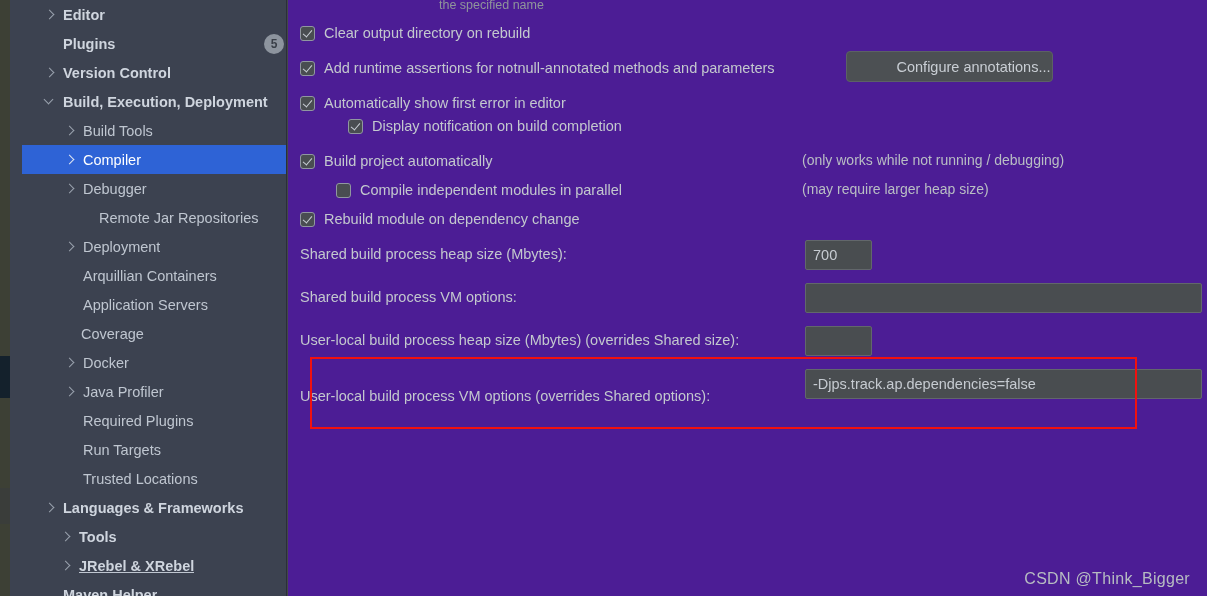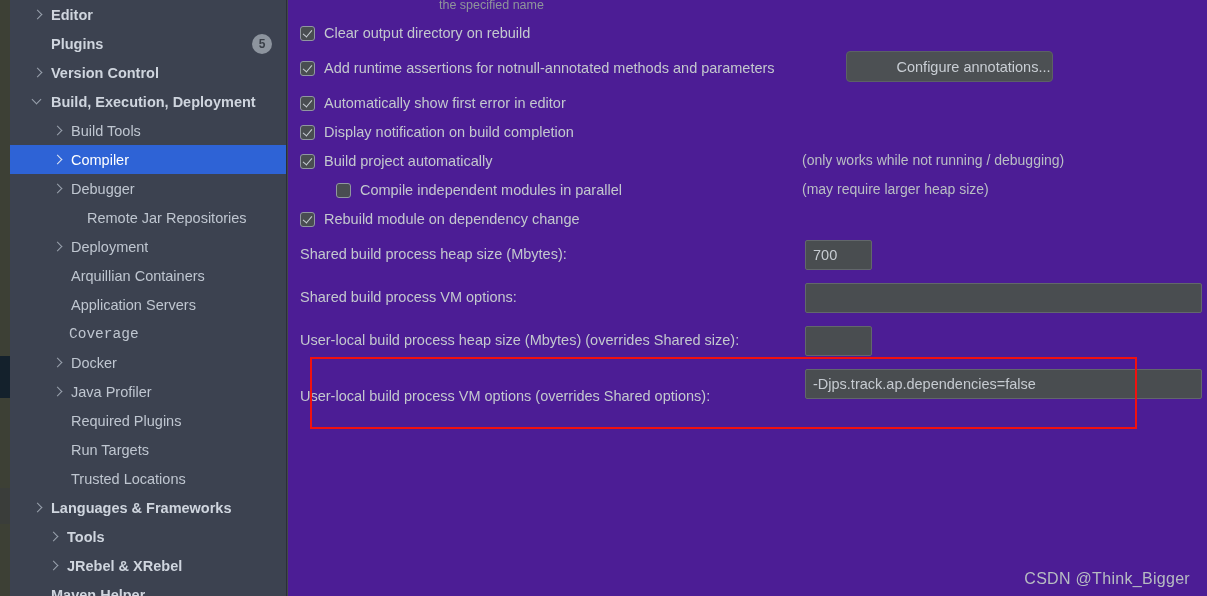--- a/index.html
+++ b/index.html
@@ -18,21 +18,21 @@
   
   .sidebar {
     position: absolute; left: 10px; top: 0; width: 277px; height: 596px;
     background: #3c4250;
     border-right: 1px solid #2b2f38;
     overflow: hidden;
   }
   .tree-row {
     position: relative; height: 29px; width: 304px;
     display: flex; align-items: center;
-    color: #bfc6d0; font-size: 14.5px; white-space: nowrap;
+    color: #bfc6d0; font-size: 14.5px; white-space: nowrap; margin-left: 12px;
   }
   .tree-row.sel { background: #2e63d6; }
   .tree-row.sel .tree-label { color: #ffffff; }
   .tree-row.top .tree-label { font-weight: bold; color: #cfd5de; }
   .chev {
     width: 13px; height: 13px; flex: 0 0 13px;
     position: relative; margin-right: 6px;
   }
   .chev.right::before, .chev.down::before {
     content: ""; position: absolute; width: 6px; height: 6px;
@@ -177,21 +177,21 @@
       </div>
       <div class="tree-row" style="padding-left: 42px;">
         <span class="chev none"></span>
         <span class="tree-label">Arquillian Containers</span>
         <span class="row-icon"></span>
       </div>
       <div class="tree-row" style="padding-left: 42px;">
         <span class="chev none"></span>
         <span class="tree-label">Application Servers</span>
       </div>
-      <div class="tree-row" style="padding-left: 40px; font-family: Liberation Mono, monospace;">
+      <div class="tree-row" style="padding-left: 40px;">
         <span class="chev none"></span>
         <span class="tree-label">Coverage</span>
         <span class="row-icon"></span>
       </div>
       <div class="tree-row" style="padding-left: 42px;">
         <span class="chev right"></span>
         <span class="tree-label">Docker</span>
       </div>
       <div class="tree-row" style="padding-left: 42px;">
         <span class="chev right"></span>
@@ -212,21 +212,21 @@
         <span class="tree-label">Trusted Locations</span>
       </div>
       <div class="tree-row top" style="padding-left: 22px;">
         <span class="chev right"></span>
         <span class="tree-label">Languages &amp; Frameworks</span>
       </div>
       <div class="tree-row top" style="padding-left: 38px;">
         <span class="chev right"></span>
         <span class="tree-label">Tools</span>
       </div>
-      <div class="tree-row top" style="padding-left: 38px;">
+      <div class="tree-row top" style="padding-left: 38px; text-decoration: underline;">
         <span class="chev right"></span>
         <span class="tree-label">JRebel &amp; XRebel</span>
       </div>
       <div class="tree-row top" style="padding-left: 22px;">
         <span class="chev none"></span>
         <span class="tree-label">Maven Helper</span>
       </div>
     </div>
 
   <div class="content">
@@ -239,21 +239,21 @@
           <span class="cb-label">Clear output directory on rebuild</span>
         </div>
         <div class="cb-row" style="top: 58px;">
           <span class="cb on"></span>
           <span class="cb-label">Add runtime assertions for notnull-annotated methods and parameters</span>
         </div>
         <div class="cb-row" style="top: 93px;">
           <span class="cb on"></span>
           <span class="cb-label">Automatically show first error in editor</span>
         </div>
-        <div class="cb-row" style="top: 122px;">
+        <div class="cb-row" style="top: 116px; margin-left: 48px;">
           <span class="cb on"></span>
           <span class="cb-label">Display notification on build completion</span>
         </div>
         <div class="cb-row" style="top: 151px;">
           <span class="cb on"></span>
           <span class="cb-label">Build project automatically</span>
         </div>
         <div class="cb-row" style="top: 180px; margin-left: 36px;">
           <span class="cb"></span>
           <span class="cb-label">Compile independent modules in parallel</span>

